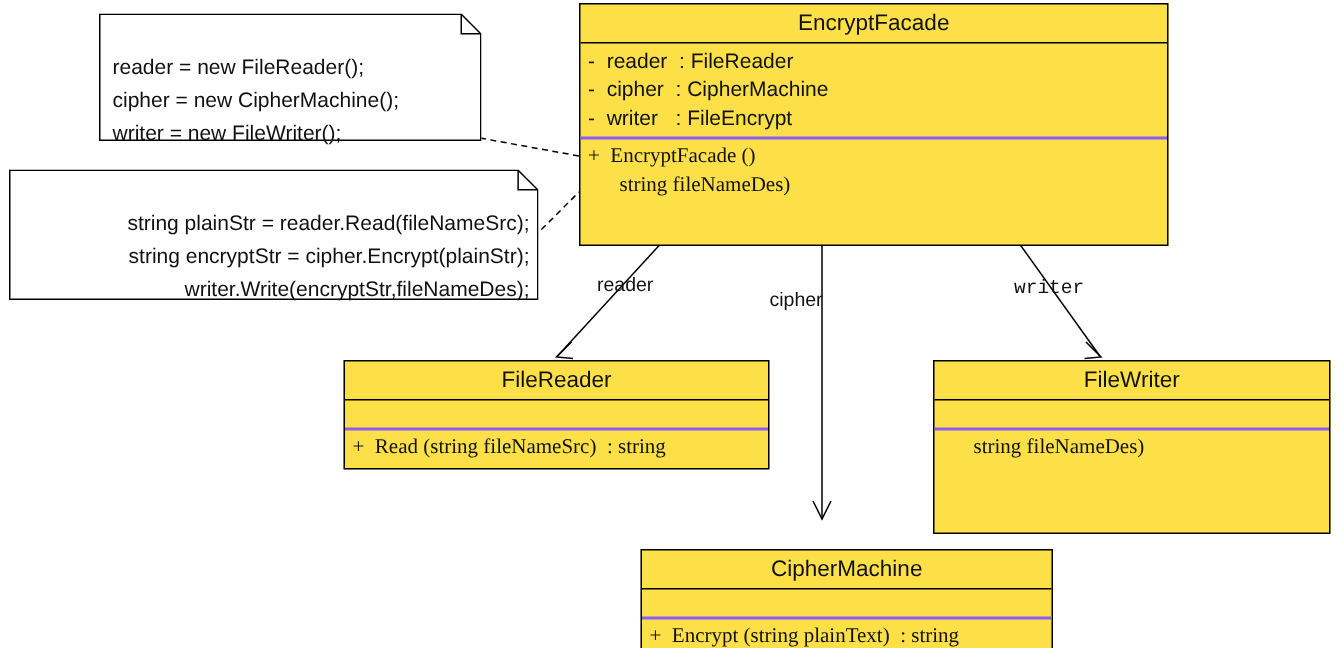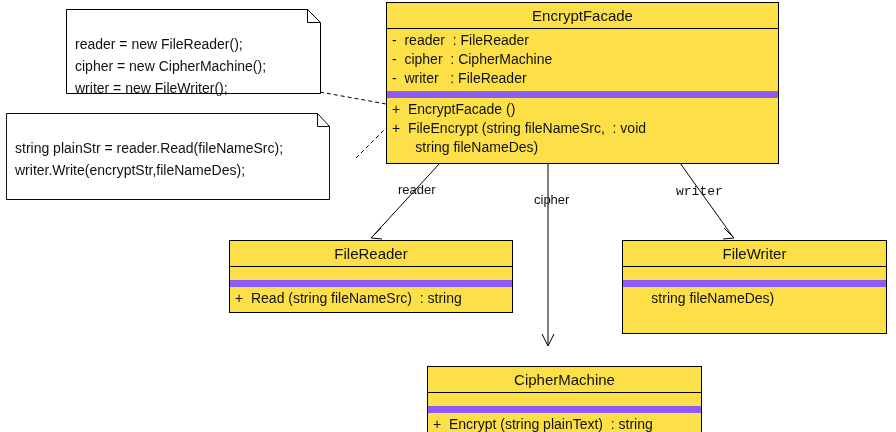--- a/index.html
+++ b/index.html
@@ -37,28 +37,29 @@
     text-align: center;
     font-size: 15px;
     line-height: 17px;
     padding: 4px 2px 4px 2px;
     color: #111111;
     border-bottom: 1px solid #000000;
     white-space: nowrap;
   }
   .uml-attrs {
     box-sizing: border-box;
-    border-bottom: 7px solid #8b5cf6;
+    border-bottom: 2px solid #8b5cf6;
     padding: 2px 19px 3px 5px;
     flex: 0 0 auto;
   }
   .uml-ops {
     box-sizing: border-box;
     padding: 2px 5px 3px 5px;
     flex: 1 1 auto;
+    font-family: Liberation Serif, serif;
   }
   .uml-row {
     font-size: 14px;
     line-height: 19px;
     color: #111111;
     white-space: pre;
   }
   .uml-attrs.empty {
     min-height: 20px;
   }
@@ -123,58 +124,58 @@
       <path d="M0.5,0.5 L241.5,0.5 L254.5,13.5 L254.5,84.5 L0.5,84.5 Z" fill="#ffffff" stroke="#000000" stroke-width="1"></path>
       <path d="M241.5,0.5 L241.5,13.5 L254.5,13.5" fill="none" stroke="#000000" stroke-width="1"></path>
     </svg>
     <div class="note-text">
       <div class="note-line">reader = new FileReader();</div>
       <div class="note-line">cipher = new CipherMachine();</div>
       <div class="note-line">writer = new FileWriter();</div>
     </div>
   </div>
 
-  <div class="uml-note" style="left:6px; top:113px; width:324px; height:87px;">
+  <div class="uml-note" style="left:6px; top:113px; width:353px; height:87px;text-align:right;">
     <svg class="note-body" width="351" height="87" viewBox="0 0 351 87" preserveAspectRatio="none">
       <path d="M0.5,0.5 L337.5,0.5 L350.5,13.5 L350.5,86.5 L0.5,86.5 Z" fill="#ffffff" stroke="#000000" stroke-width="1"></path>
       <path d="M337.5,0.5 L337.5,13.5 L350.5,13.5" fill="none" stroke="#000000" stroke-width="1"></path>
     </svg>
     <div class="note-text">
       <div class="note-line">string plainStr = reader.Read(fileNameSrc);</div>
+      <div class="note-line">string encryptStr = cipher.Encrypt(plainStr);</div>
       <div class="note-line">writer.Write(encryptStr,fileNameDes);</div>
     </div>
   </div>
 
   <div class="uml-class" style="left:386px; top:2px; width:393px; height:162px;">
     <div class="uml-name">EncryptFacade</div>
     <div class="uml-attrs">
       <div class="uml-row">-  reader  : FileReader</div>
       <div class="uml-row">-  cipher  : CipherMachine</div>
-      <div class="uml-row">-  writer   : FileReader</div>
+      <div class="uml-row">-  writer   : FileEncrypt</div>
     </div>
     <div class="uml-ops">
       <div class="uml-row">+  EncryptFacade ()</div>
-      <div class="uml-row">+  FileEncrypt (string fileNameSrc,  : void</div>
       <div class="uml-row">      string fileNameDes)</div>
     </div>
   </div>
 
   <div class="edge-label" style="left:398px; top:182px;text-align:center;">reader</div>
-  <div class="edge-label" style="left:534px; top:192px;">cipher</div>
+  <div class="edge-label" style="left:513px; top:192px;">cipher</div>
   <div class="edge-label" style="left:676px; top:184px;font-family:Liberation Mono, monospace;">writer</div>
 
   <div class="uml-class" style="left:229px; top:240px; width:284px; height:73px;">
     <div class="uml-name">FileReader</div>
     <div class="uml-attrs empty"></div>
     <div class="uml-ops">
       <div class="uml-row">+  Read (string fileNameSrc)  : string</div>
     </div>
   </div>
 
-  <div class="uml-class" style="left:622px; top:240px; width:265px; height:94px;">
+  <div class="uml-class" style="left:622px; top:240px; width:265px; height:116px;">
     <div class="uml-name">FileWriter</div>
     <div class="uml-attrs empty"></div>
     <div class="uml-ops">
       <div class="uml-row">      string fileNameDes)</div>
     </div>
   </div>
 
   <div class="uml-class" style="left:427px; top:348px; width:275px; height:73px;margin-top:18px;">
     <div class="uml-name">CipherMachine</div>
     <div class="uml-attrs empty"></div>

